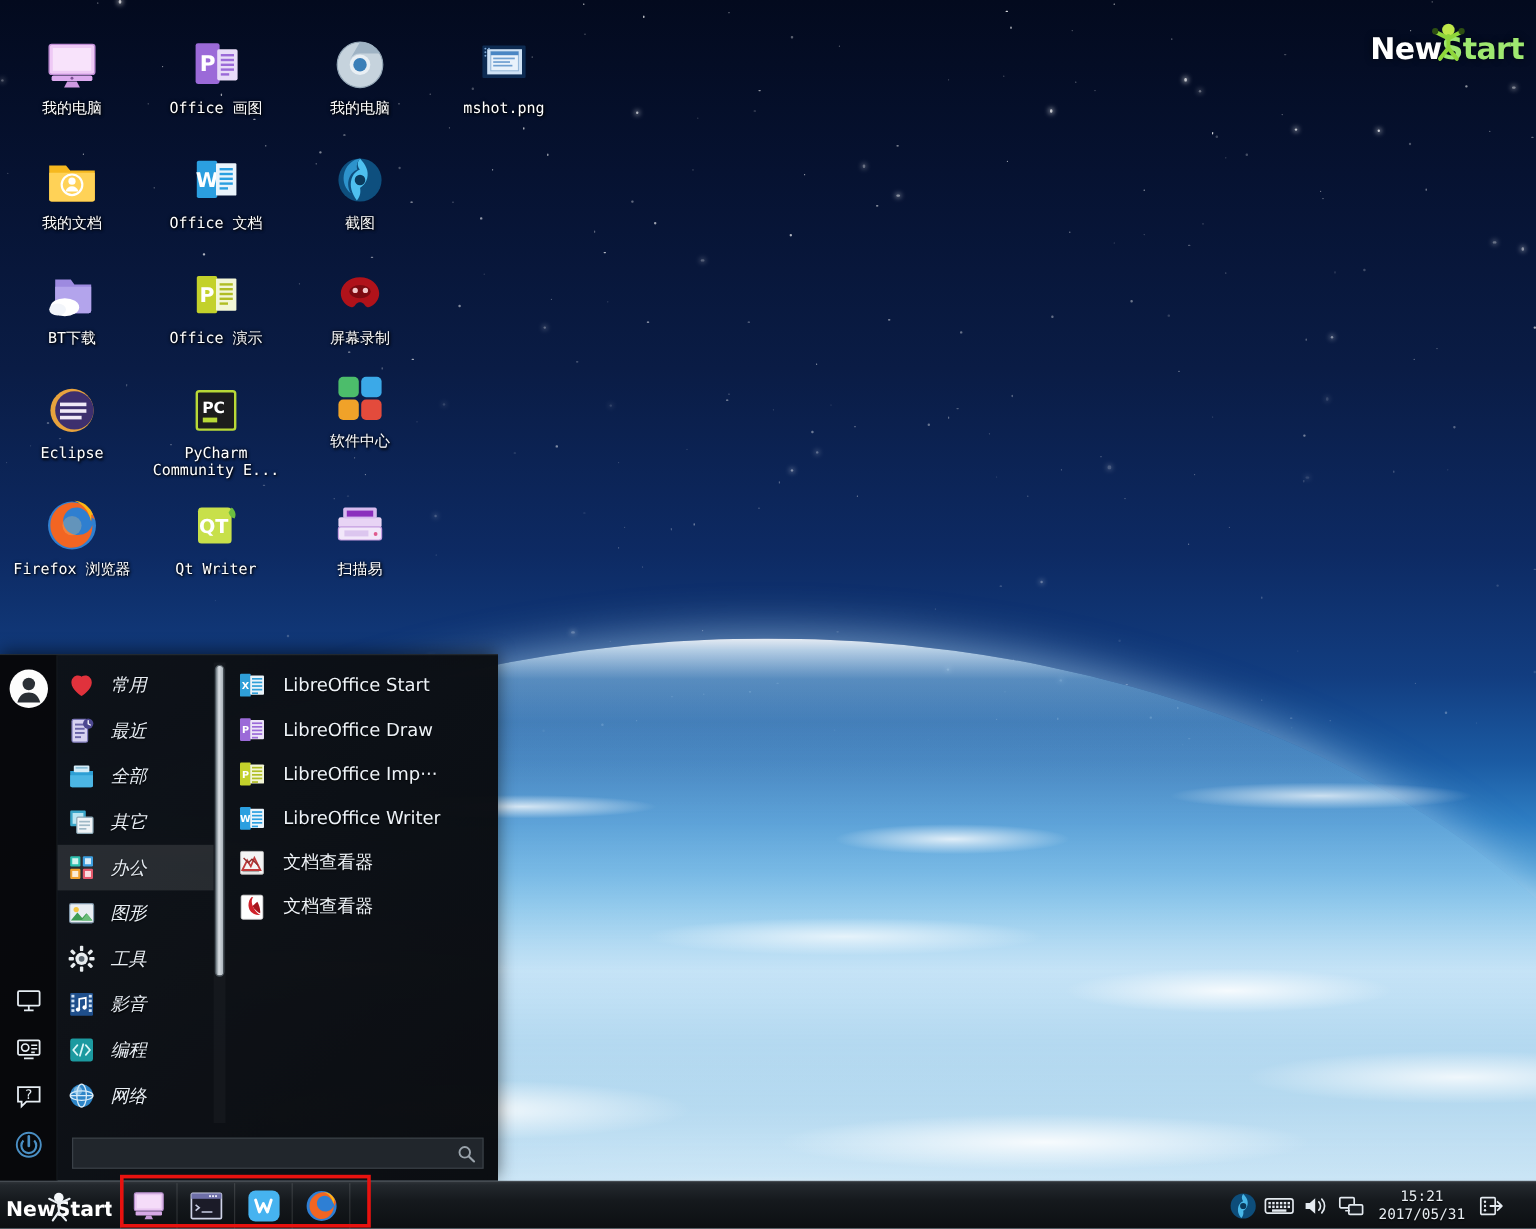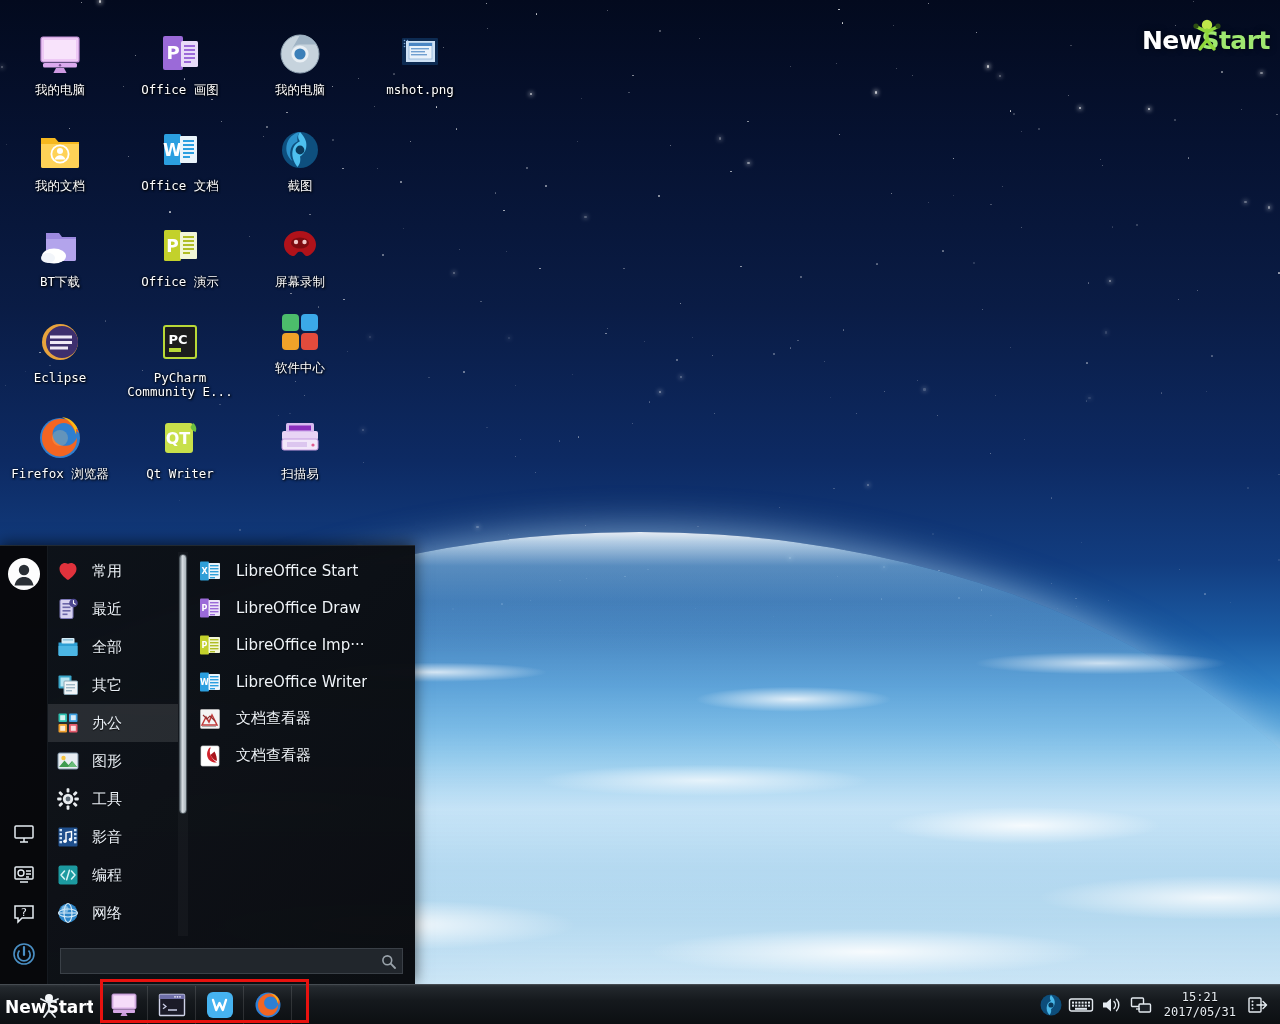--- a/index.html
+++ b/index.html
@@ -129,20 +129,21 @@
     cursor: pointer;
   }
 
   #menu-center { flex: 1; display: flex; flex-direction: column; min-width: 0; }
   #menu-lists { flex: 1; display: flex; min-height: 0; position: relative; }
 
   #category-list {
     width: 130px;
     padding-top: 6px;
     flex: none;
+    font-style: italic;
   }
   .cat-item {
     height: 38px;
     display: flex; align-items: center;
     padding-left: 8px;
     cursor: pointer;
   }
   .cat-item.active { background: rgba(255,255,255,0.11); }
   .cat-item .cat-ico { width: 24px; height: 24px; flex: none; margin-right: 12px; }
   .cat-item .cat-label {
@@ -224,21 +225,21 @@
     position: absolute;
     left: 100px; top: 979px;
     width: 209px; height: 44px;
     border: 3px solid #e8120f;
     pointer-events: none;
     z-index: 40;
   }
   #task-spacer { flex: 1; }
   #tray {
     display: flex; align-items: center; height: 40px;
-    padding-right: 8px; flex: none;
+    padding-right: 23px; flex: none;
   }
   .tray-ico {
     width: 30px; height: 34px;
     display: flex; align-items: center; justify-content: center;
     cursor: pointer;
   }
   #clock {
     color: #e7edf2;
     font-family: "DejaVu Sans Mono", "Liberation Mono", monospace;
     font-size: 12px; line-height: 15px;

